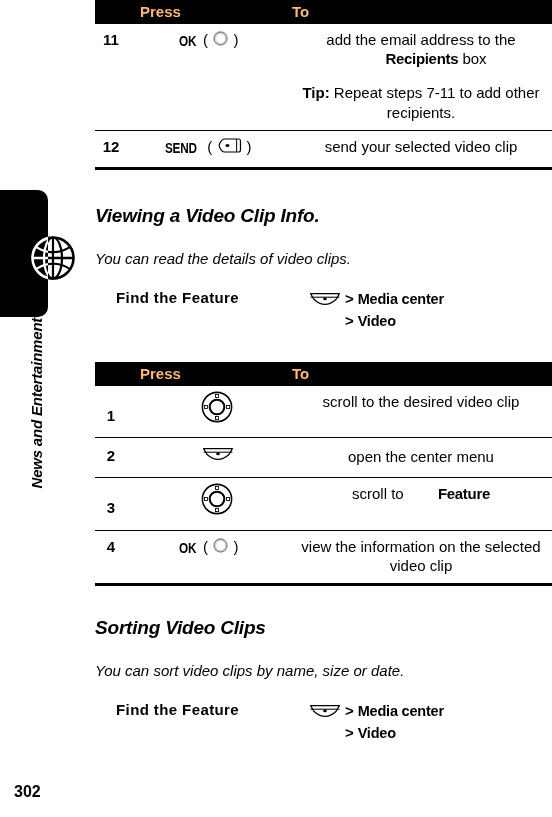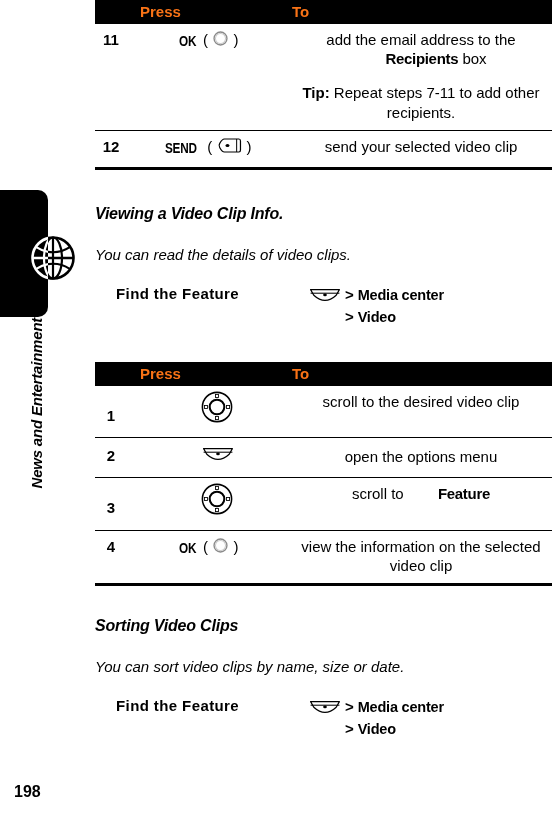--- a/index.html
+++ b/index.html
@@ -72,21 +72,21 @@
   }
 
   
   .proc-table {
     width: 457px;
     border-collapse: collapse;
     table-layout: fixed;
   }
   .proc-table .hdr th {
     background: #000000;
-    color: #f97316;
+    color: #fdba74;
     font-size: 15px;
     font-weight: bold;
     text-align: left;
     padding: 3px 0 4px 0;
     border: 0;
   }
   .col-num  { width: 32px; }
   .col-key  { width: 163px; }
   .col-desc { width: 262px; }
 
@@ -152,21 +152,21 @@
   
   .key-icon {
     display: inline-block;
     vertical-align: middle;
     position: relative;
     top: -1px;
   }
 
   
   .section-heading {
-    font-size: 16px;
+    font-size: 19px;
     font-weight: bold;
     font-style: italic;
     margin: 0;
     letter-spacing: -0.2px;
   }
   .body-text {
     font-size: 15px;
     margin: 0;
     font-style: italic;
   }
@@ -238,21 +238,21 @@
           <use href="#globeArt"></use>
         </g>
       <g clip-path="url(#clipRight)" stroke="#000000">
           <use href="#globeArt"></use>
         </g>
     </svg>
   </div>
 
   <div class="chapter-title">News and Entertainment</div>
 
-  <div class="page-number">198</div>
+  <div class="page-number">302</div>
 </div>
 
 <div class="content">
 
   <div class="abs" style="left:0; top:0; width:457px;">
     <table class="proc-table">
       <colgroup>
         <col class="col-num">
           <col class="col-key">
           <col class="col-desc">
@@ -367,21 +367,21 @@
           <td class="cell-num" style="padding-top:8px;">2</td>
           <td class="cell-key" style="padding-left:18px; padding-top:9px;">
             <span class="key-icon">
               <svg viewBox="0 0 40 22" width="32" height="18">
                 <path d="M 2 3 L 38 3 L 34 10 Q 20 23 6 10 Z" fill="#ffffff" stroke="#000000" stroke-width="1.5" stroke-linejoin="round"></path>
                 <line x1="2" y1="7.5" x2="38" y2="7.5" stroke="#000000" stroke-width="1.3"></line>
                 <ellipse cx="20" cy="9.6" rx="2.3" ry="1.7" fill="#000000"></ellipse>
               </svg>
             </span>
           </td>
-          <td class="cell-desc" style="padding-top:9px;">open the options menu</td>
+          <td class="cell-desc" style="padding-top:9px;">open the center menu</td>
         </tr>
 
         <tr class="row-sep">
           <td class="cell-num" style="padding-top:20px;">3</td>
           <td class="cell-key" style="padding-left:16px; padding-top:5px;">
             <span class="key-icon">
               <svg viewBox="0 0 40 40" width="34" height="34">
                 <circle cx="20" cy="20" r="17.2" fill="#ffffff" stroke="#000000" stroke-width="1.8"></circle>
                 <circle cx="20" cy="20" r="8.6" fill="#ffffff" stroke="#000000" stroke-width="2.4"></circle>
                 <rect x="18.2" y="5.2" width="3.6" height="3.6" fill="none" stroke="#000000" stroke-width="1"></rect>

